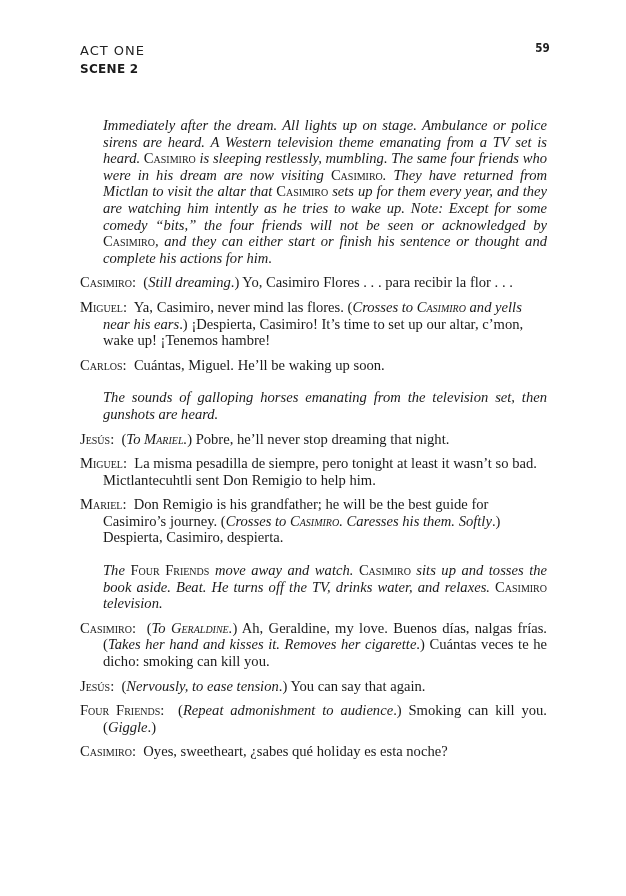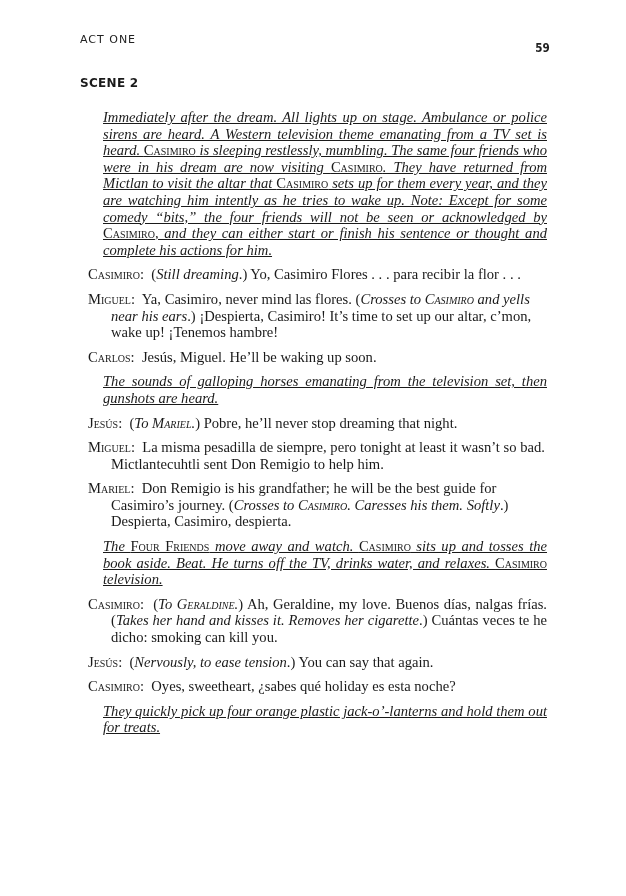--- a/index.html
+++ b/index.html
@@ -1,24 +1,24 @@
 <!DOCTYPE html>
 <html><head>
 <meta charset="utf-8">
 <style>
   html, body { margin: 0; padding: 0; background: #ffffff; }
   body { width: 626px; height: 896px; position: relative; overflow: hidden; color: #1a1a1a; }
   .page { position: absolute; left: 80px; top: 0; width: 467px; font-family: "Liberation Serif", serif; font-size: 14.6px; line-height: 16.6px; }
-  .running-head { position: absolute; left: 80px; top: 33px; font-family: "DejaVu Sans", sans-serif; font-size: 11px; letter-spacing: 1px; color: #222; }
+  .running-head { position: absolute; left: 80px; top: 43px; font-family: "DejaVu Sans", sans-serif; font-size: 13px; letter-spacing: 1px; color: #222; }
   .page-num { position: absolute; left: 532px; top: 40px; width: 16px; text-align: right; font-family: "DejaVu Sans", sans-serif; font-size: 13px; font-weight: bold; color: #222; transform: scaleX(0.8); transform-origin: right; }
-  .scene-title { position: absolute; left: 80px; top: 76px; font-family: "DejaVu Sans", sans-serif; font-weight: bold; font-size: 12px; letter-spacing: 0.3px; }
+  .scene-title { position: absolute; left: 80px; top: 62px; font-family: "DejaVu Sans", sans-serif; font-weight: bold; font-size: 12px; letter-spacing: 0.3px; }
   .body { position: absolute; left: 0; top: 101px; width: 467px; }
-  .sd { margin: 8px 0 8px 23px; font-style: italic; text-align: justify; text-decoration: underline; }
+  .sd { margin: 16px 0 8px 23px; font-style: italic; text-align: justify; }
   .sd-last { margin-bottom: 0; }
-  .line { margin: 0 0 8px 8px; padding-left: 23px; text-indent: -23px; text-align: left; }
+  .line { margin: 0 0 8px 0; padding-left: 23px; text-indent: -23px; text-align: left; }
   .line.justify { text-align: justify; }
   .sc { font-variant: small-caps; font-style: normal; }
   .sd .sc { font-style: normal; }
   .it { font-style: italic; }
   .it .sc { font-style: italic; }
 </style>
 </head>
 <body>
 
 <div class="running-head">ACT ONE</div>
@@ -27,39 +27,39 @@
 
 <div class="page">
   <div class="body">
 
     <p class="sd"><span>Immediately after the dream. All lights up on stage. Ambulance or police sirens are heard. A Western television theme emanating from a TV set is heard. </span><span class="sc">Casimiro</span><span> is sleeping restlessly, mumbling. The same four friends who were in his dream are now visiting </span><span class="sc">Casimiro</span><span>. They have returned from Mictlan to visit the altar that </span><span class="sc">Casimiro</span><span> sets up for them every year, and they are watching him intently as he tries to wake up. Note: Except for some comedy “bits,” the four friends will not be seen or acknowledged by </span><span class="sc">Casimiro</span><span>, and they can either start or finish his sentence or thought and complete his actions for him.</span></p>
 
     <p class="line"><span class="sc">Casimiro:</span>&nbsp; <span>(</span><span class="it">Still dreaming</span><span>.) Yo, Casimiro Flores . . . para recibir la flor . . .</span></p>
 
     <p class="line"><span class="sc">Miguel:</span>&nbsp; <span>Ya, Casimiro, never mind las flores. (</span><span class="it"><span>Crosses to </span><span class="sc">Casimiro</span><span> and yells near his ears</span></span><span>.) ¡Despierta, Casimiro! It’s time to set up our altar, c’mon, wake up! ¡Tenemos hambre!</span></p>
 
-    <p class="line"><span class="sc">Carlos:</span>&nbsp; <span>Jesús, Miguel. He’ll be waking up soon.</span></p>
+    <p class="line"><span class="sc">Carlos:</span>&nbsp; <span>Cuántas, Miguel. He’ll be waking up soon.</span></p>
 
     <p class="sd"><span>The sounds of galloping horses emanating from the television set, then gunshots are heard.</span></p>
 
 
     <p class="line"><span class="sc">Jesús:</span>&nbsp; <span>(</span><span class="it"><span>To </span><span class="sc">Mariel</span><span>.</span></span><span>) Pobre, he’ll never stop dreaming that night.</span></p>
 
     <p class="line"><span class="sc">Miguel:</span>&nbsp; <span>La misma pesadilla de siempre, pero tonight at least it wasn’t so bad. Mictlantecuhtli sent Don Remigio to help him.</span></p>
 
 
     <p class="line"><span class="sc">Mariel:</span>&nbsp; <span>Don Remigio is his grandfather; he will be the best guide for Casimiro’s journey. (</span><span class="it"><span>Crosses to </span><span class="sc">Casimiro</span><span>. Caresses his them. Softly</span></span><span>.) Despierta, Casimiro, despierta.</span></p>
 
 
     <p class="sd"><span>The </span><span class="sc">Four Friends</span><span> move away and watch. </span><span class="sc">Casimiro</span><span> sits up and tosses the book aside. Beat. He turns off the TV, drinks water, and relaxes. </span><span class="sc">Casimiro</span><span> television.</span></p>
 
     <p class="line justify"><span class="sc">Casimiro:</span>&nbsp; <span>(</span><span class="it"><span>To </span><span class="sc">Geraldine</span><span>.</span></span><span>) Ah, Geraldine, my love. Buenos días, nalgas frías. (</span><span class="it">Takes her hand and kisses it. Removes her cigarette</span><span>.) Cuántas veces te he dicho: smoking can kill you.</span></p>
 
     <p class="line"><span class="sc">Jesús:</span>&nbsp; <span>(</span><span class="it">Nervously, to ease tension</span><span>.) You can say that again.</span></p>
 
+    <p class="line justify"><span class="sc">Four Friends:</span>&nbsp; <span>(</span><span class="it">Repeat admonishment to audience</span><span>.) Smoking can kill you. (</span><span class="it">Giggle</span><span>.)</span></p>
 
     <p class="line"><span class="sc">Casimiro:</span>&nbsp; <span>Oyes, sweetheart, ¿sabes qué holiday es esta noche?</span></p>
 
 
-    <p class="sd sd-last"><span>They quickly pick up four orange plastic jack-o’-lanterns and hold them out for treats.</span></p>
 
   </div>
 </div>
 
 </body></html>

